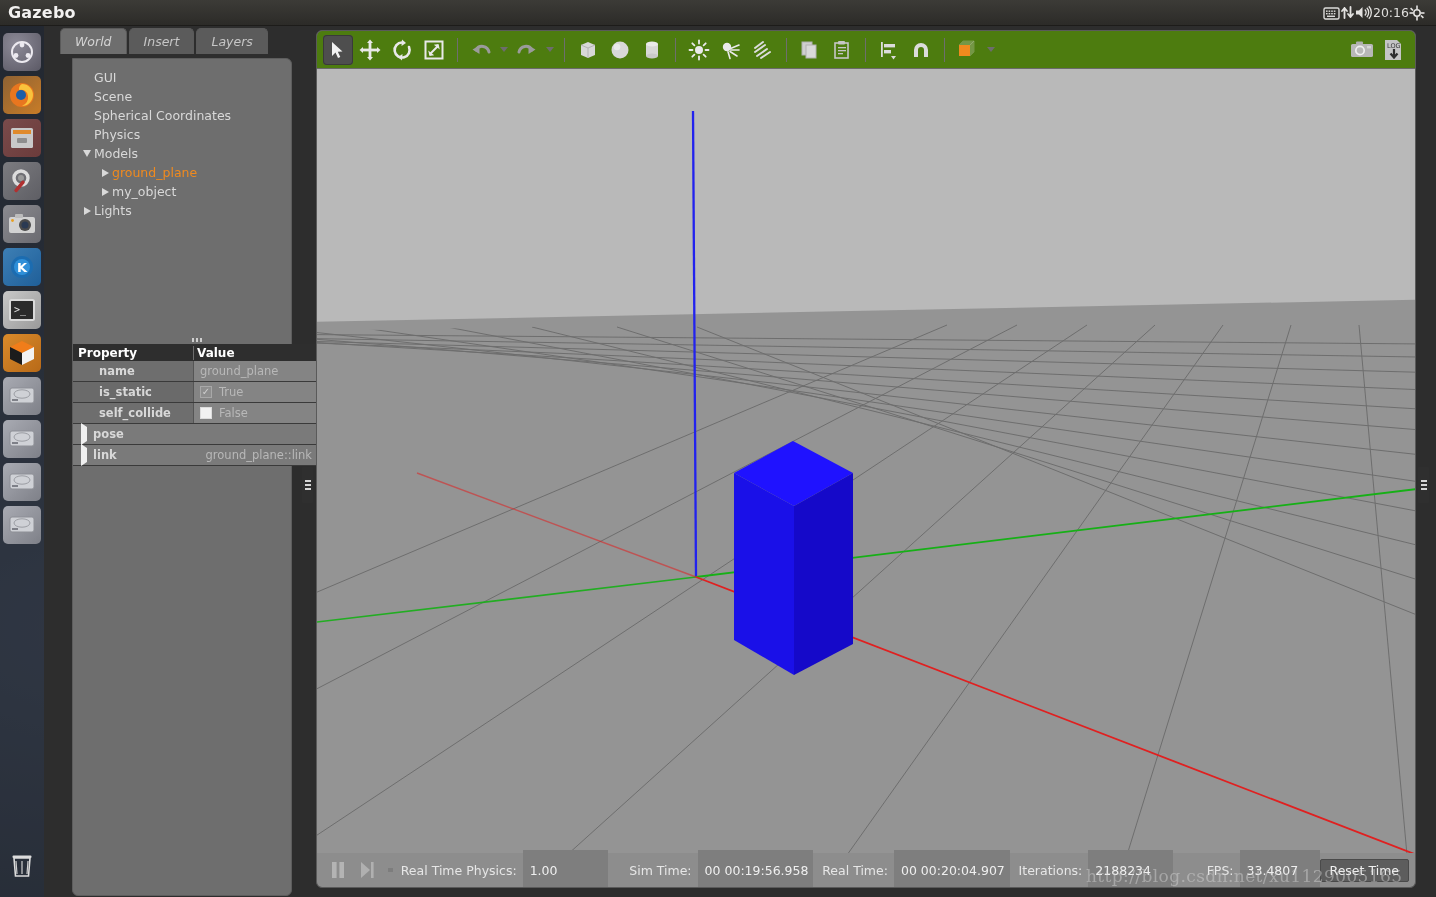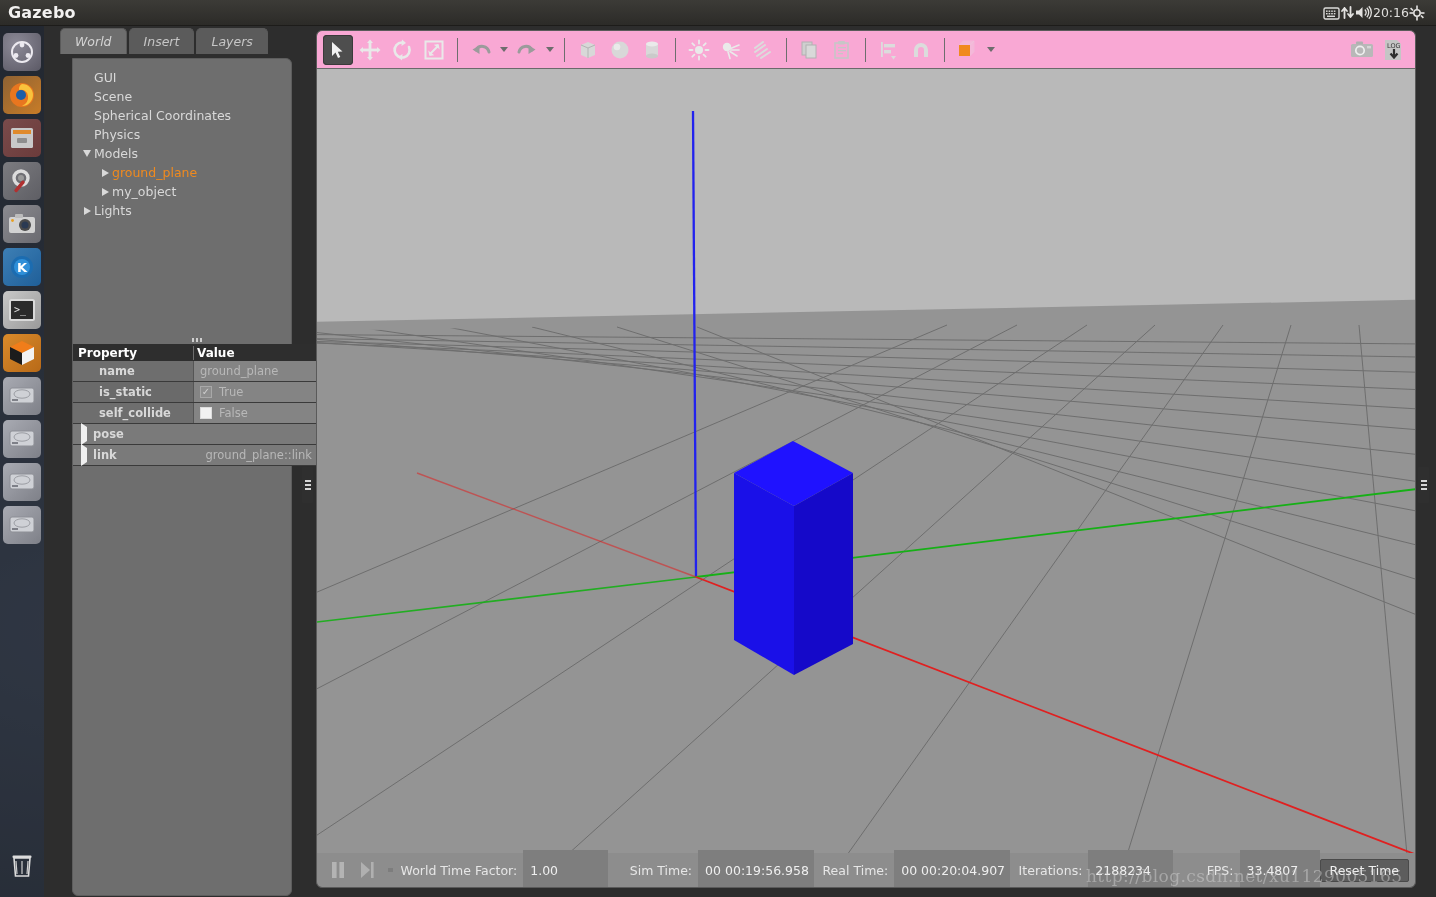--- a/index.html
+++ b/index.html
@@ -166,21 +166,21 @@
   }
   .splitter i { width: 6px; height: 2px; background: #d6d6d6; display: block; }
 
   
   .render-pane {
     position: absolute; left: 272px; top: 4px; width: 1100px; height: 858px;
     background: #6f6f6f; border-radius: 6px; overflow: hidden;
     border: 1px solid #5a5a5a;
   }
   .gz-toolbar {
-    height: 38px; background: #f9a8d4; display: flex; align-items: center;
+    height: 38px; background: #4d7c0f; display: flex; align-items: center;
     padding: 0 6px; gap: 2px; border-bottom: 1px solid #6a6a6a;
     border-radius: 5px 5px 0 0;
   }
   .tb-btn {
     width: 30px; height: 30px; display: flex; align-items: center; justify-content: center;
     border-radius: 4px; position: relative;
   }
   .tb-btn.active { background: #4e4e4e; box-shadow: inset 0 0 0 1px #3a3a3a; }
   .tb-sep { width: 1px; height: 24px; background: #6e6e6e; margin: 0 6px; }
   .tb-caret { width: 12px; height: 30px; display: flex; align-items: center; justify-content: center; }
@@ -731,21 +731,21 @@
               <rect x="9.4" y="1" width="4.6" height="16" fill="#b4b4b4"></rect>
             </svg>
         </div>
         <div class="sb-btn">
           <svg width="16" height="18" viewBox="0 0 16 18">
               <path d="M2 1 L11 9 L2 17 Z" fill="#b0b0b0"></path>
               <rect x="12" y="1" width="2.6" height="16" fill="#b0b0b0"></rect>
             </svg>
         </div>
         <div class="sb-dot"></div>
-        <div class="sb-label">World Time Factor:</div>
+        <div class="sb-label">Real Time Physics:</div>
         <div class="sb-field" style="min-width:85px;">1.00</div>
         <div class="sb-gap"></div>
         <div class="sb-label">Sim Time:</div>
         <div class="sb-field">00 00:19:56.958</div>
         <div class="sb-gap" style="width:9px"></div>
         <div class="sb-label">Real Time:</div>
         <div class="sb-field">00 00:20:04.907</div>
         <div class="sb-gap" style="width:9px"></div>
         <div class="sb-label">Iterations:</div>
         <div class="sb-field" style="min-width:85px;">2188234</div>

